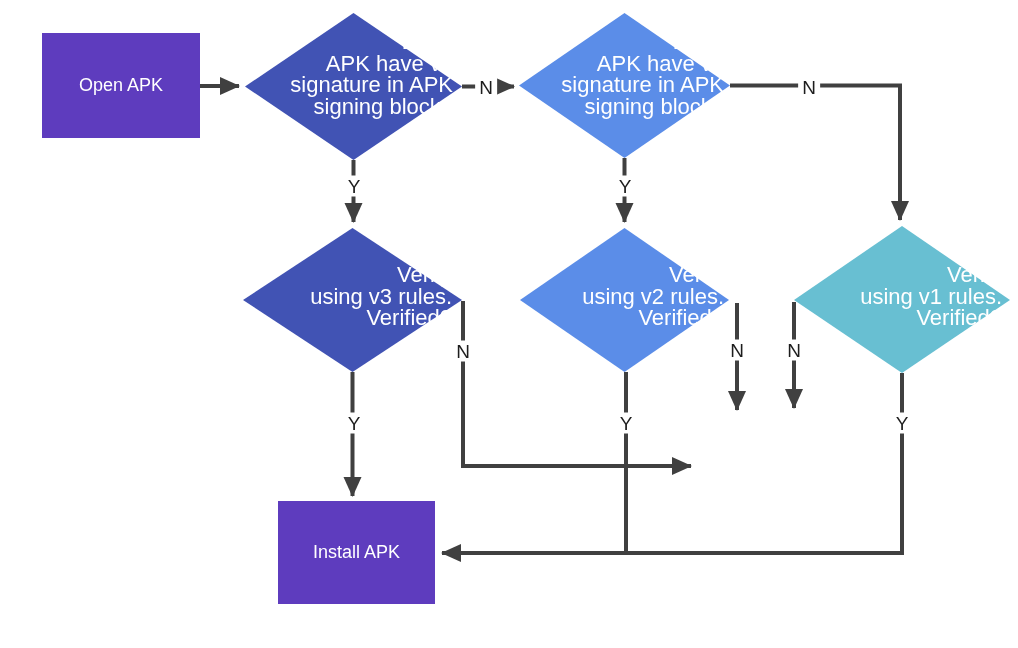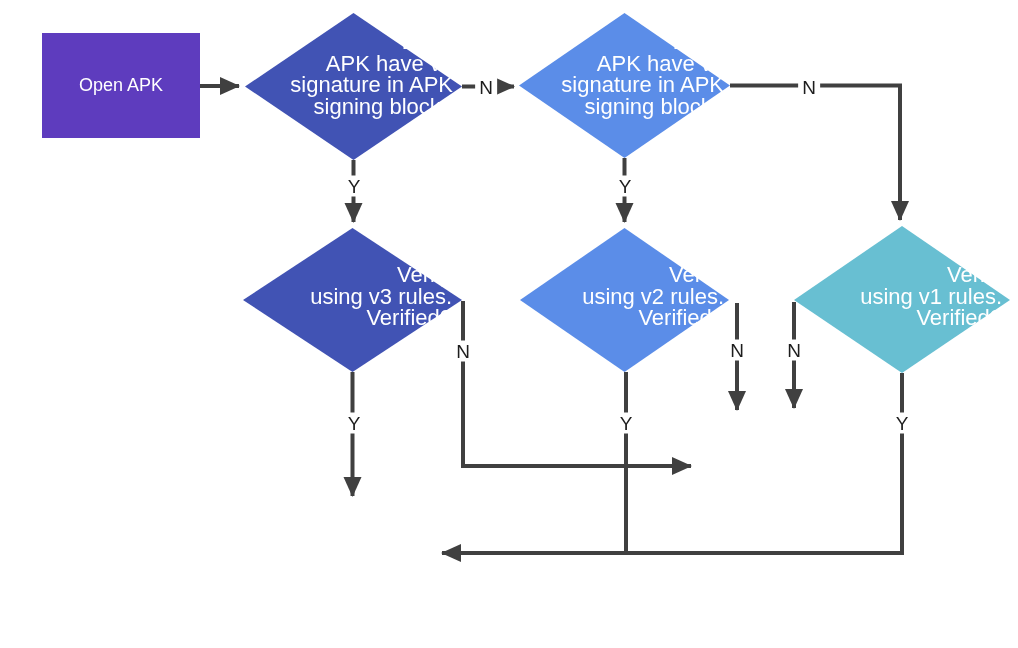--- a/index.html
+++ b/index.html
@@ -77,20 +77,23 @@
     <polygon class="diamond-indigo" points="353.5,13 462,86.5 353.5,160 245,86.5"></polygon>
     <polygon class="diamond-blue" points="624.5,13 730,85.5 624.5,158 519,85.5"></polygon>
     <polygon class="diamond-indigo" points="352.5,228 462,300 352.5,372 243,300"></polygon>
     <polygon class="diamond-blue" points="624.5,228 729,300 624.5,372 520,300"></polygon>
     <polygon class="diamond-teal" points="902,226 1010,300 902,373 794,300"></polygon>
   </svg>
 
   <div class="box" style="left:12px;top:33px;width:158px;height:105px;margin-left:30px;">
     <span>Open APK</span>
   </div>
+  <div class="box" style="left:278px;top:501px;width:157px;height:103px;">
+    <span>Install APK</span>
+  </div>
 
   <div class="dtext" style="left:253px;top:31px;">Does
 APK have v3
 signature in APK
 signing block?</div>
   <div class="dtext" style="left:524px;top:31px;">Does
 APK have v2
 signature in APK
 signing block?</div>
   <div class="dtext" style="left:252px;top:264px;">Verify

